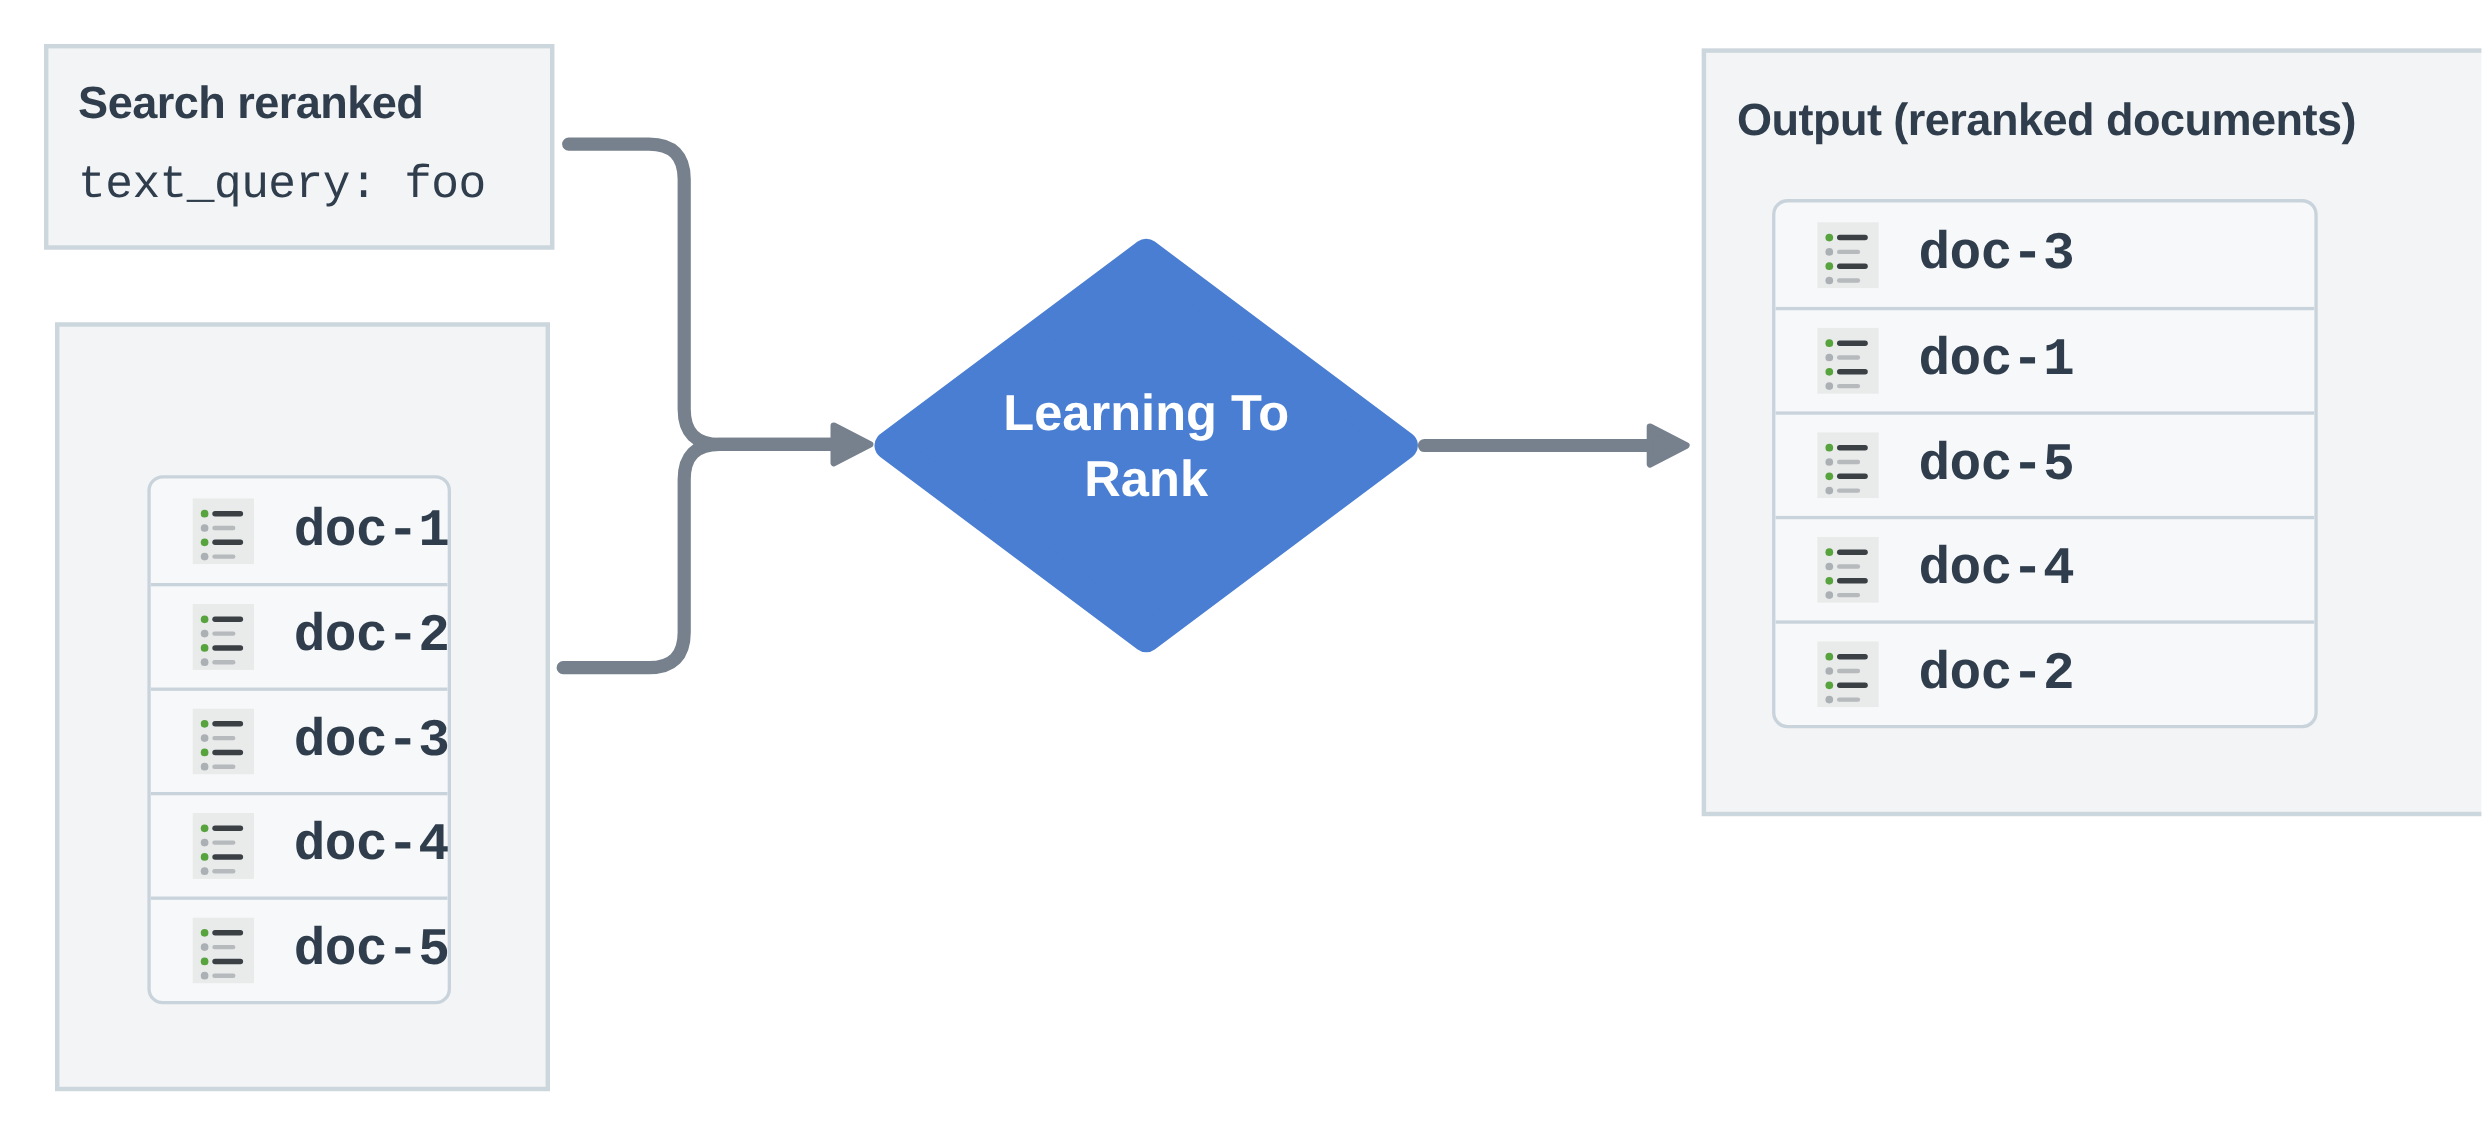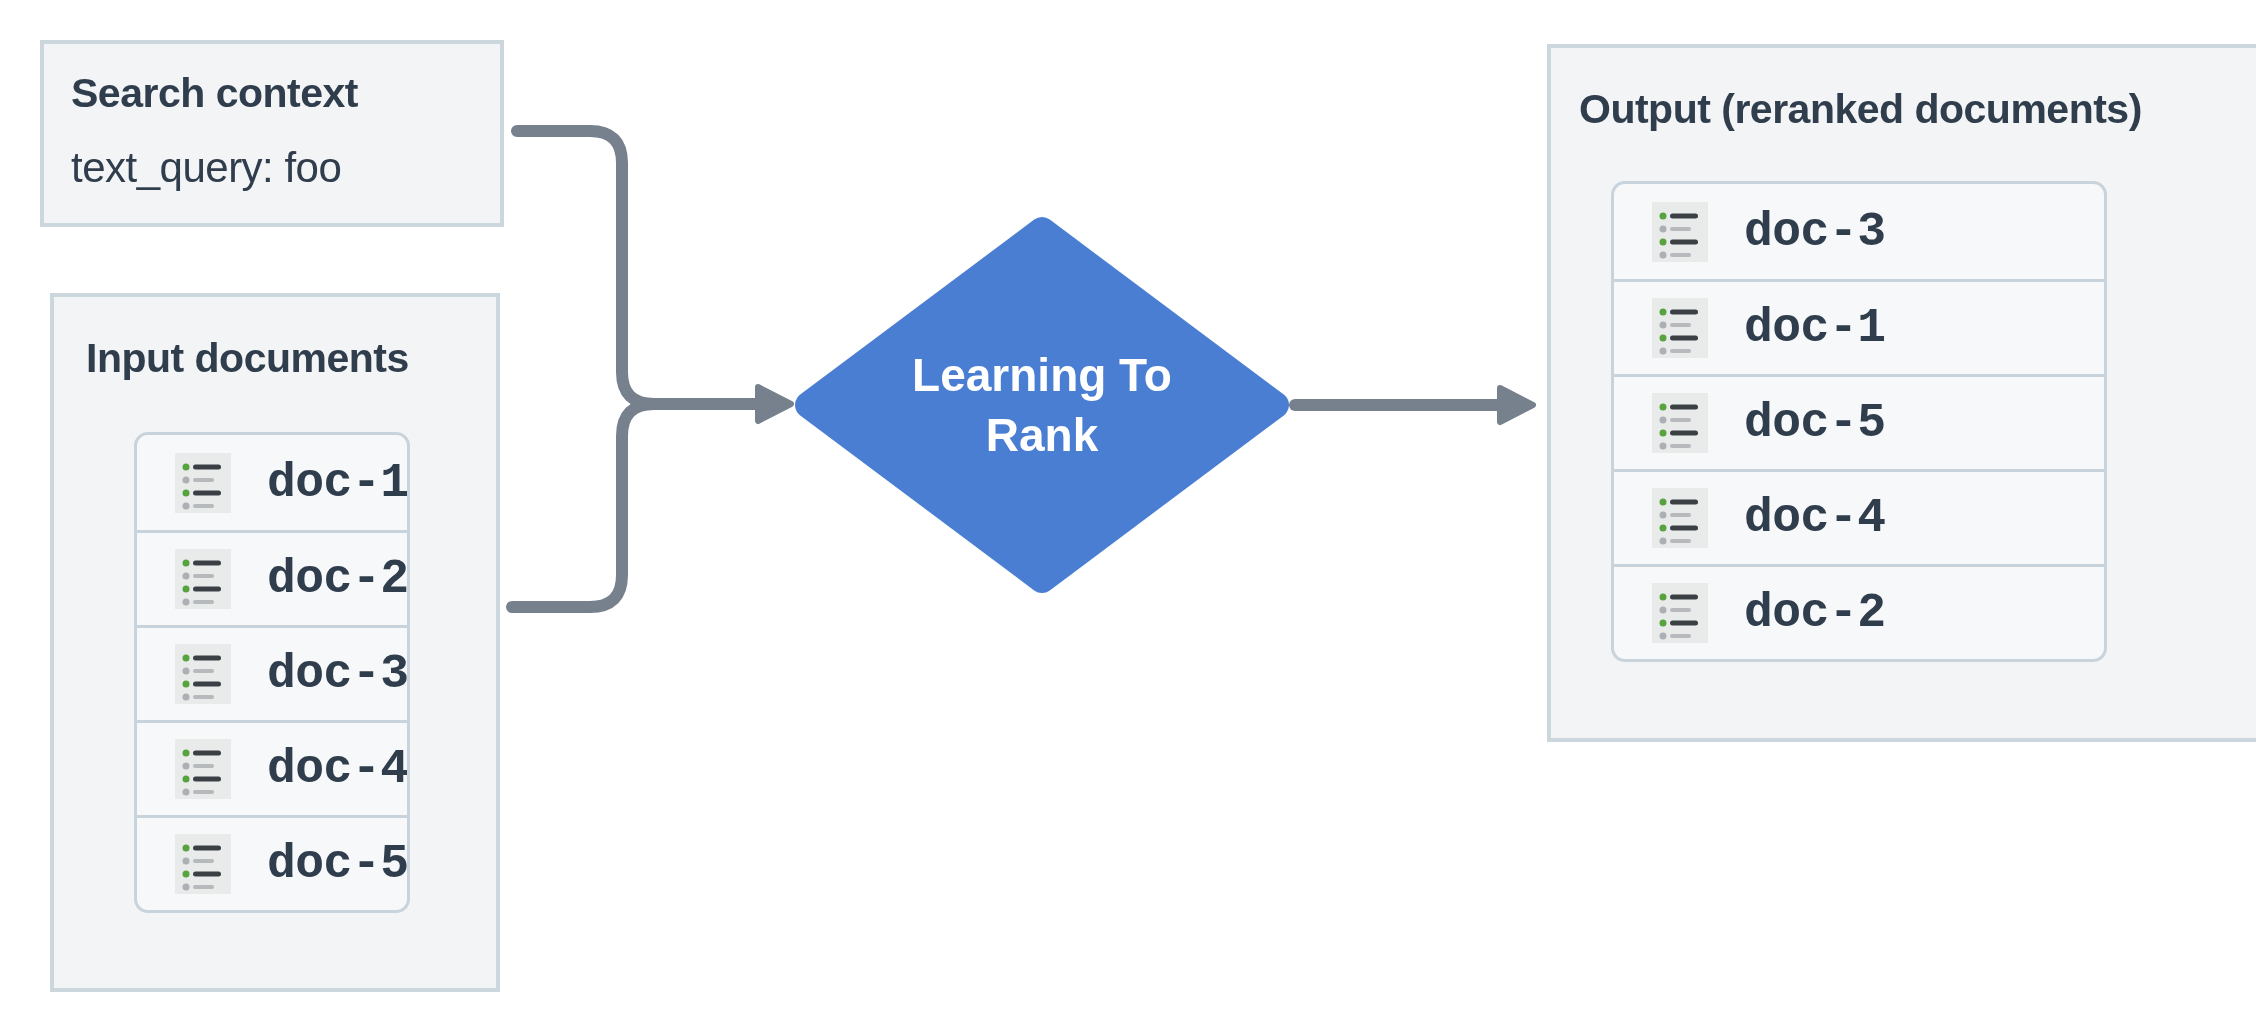--- a/index.html
+++ b/index.html
@@ -29,21 +29,21 @@
 
   .box{
     position:absolute;box-sizing:border-box;
     background:var(--box-bg);border:4px solid var(--box-border);
   }
   .box-title{
     margin:0;font-size:41px;font-weight:700;line-height:54px;
     letter-spacing:-0.5px;white-space:nowrap;color:var(--text);
   }
   .search-box{left:40px;top:40px;width:464px;height:187px;padding:22px 0 0 27px;}
-  .search-query{margin:22px 0 0;font-size:42px;font-weight:400;line-height:52px;letter-spacing:-0.5px;white-space:nowrap;}
+  .search-query{margin:22px 0 0;font-size:42px;font-weight:400;line-height:52px;letter-spacing:-0.5px;white-space:nowrap;font-family:Liberation Mono, monospace;}
 
   .input-box{left:50px;top:293px;width:450px;height:699px;padding:34px 0 0 32px;}
   .output-box{left:1547px;top:44px;width:714px;height:698px;padding:34px 0 0 28px;}
 
   .doc-stack{
     list-style:none;margin:0;padding:0;position:absolute;box-sizing:border-box;
     background:var(--card-bg);border:3px solid var(--card-border);border-radius:14px;overflow:hidden;
   }
   .input-box .doc-stack{left:80px;top:135px;width:276px;}
   .output-box .doc-stack{left:60px;top:133px;width:496px;}
@@ -85,26 +85,25 @@
     <path class="connector-path" d="M 512 607 H 590 Q 622 607 622 575 V 436 Q 622 404 654 404 H 756"></path>
     <path class="arrow-head" d="M 758 387 L 791 404 L 758 421 Z"></path>
 
     <path class="diamond-shape" d="M 1042 230 L 1276 405 L 1042 580 L 808 405 Z"></path>
 
     <path class="connector-path" d="M 1295 405 H 1498"></path>
     <path class="arrow-head" d="M 1500 388 L 1533 405 L 1500 422 Z"></path>
   </svg>
 
   <section class="box search-box">
-    <h2 class="box-title">Search context</h2>
+    <h2 class="box-title">Search reranked</h2>
     <p class="search-query">text_query: foo</p>
   </section>
 
   <section class="box input-box">
-    <h2 class="box-title">Input documents</h2>
     <ul class="doc-stack">
       <li class="doc-row">
         <svg class="doc-icon">
             <use href="#doc-icon"></use>
           </svg>
         <span class="doc-label">doc-1</span>
       </li>
       <li class="doc-row">
         <svg class="doc-icon">
             <use href="#doc-icon"></use>

